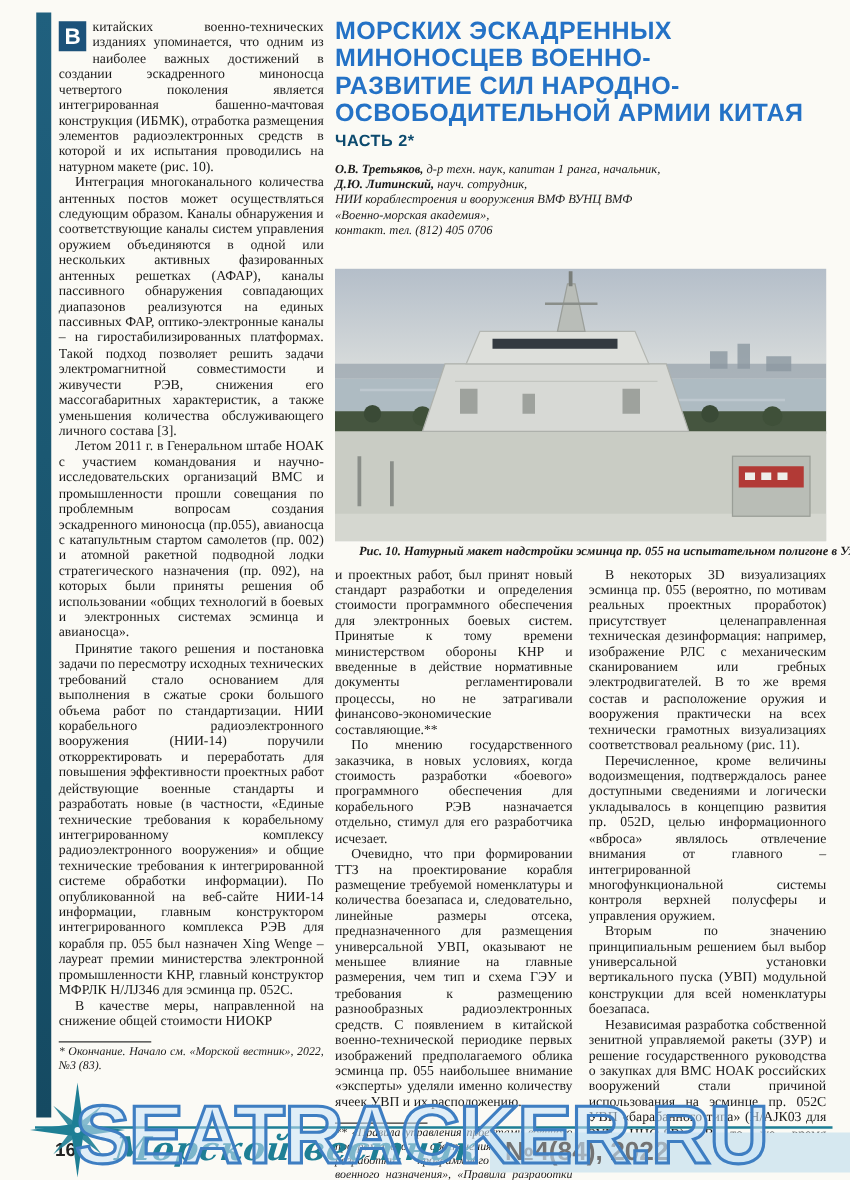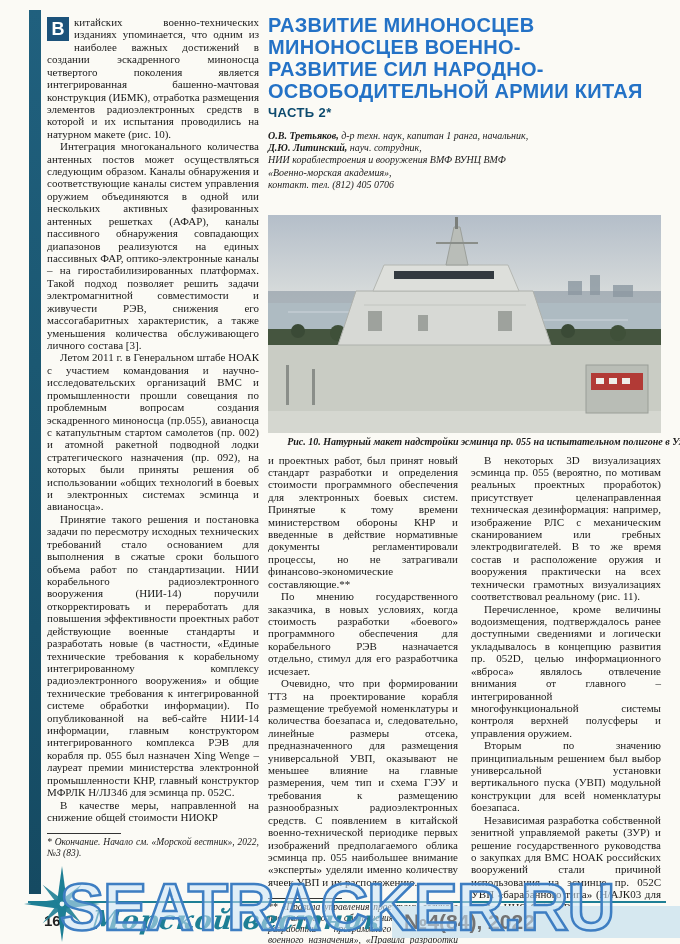--- a/index.html
+++ b/index.html
@@ -74,21 +74,21 @@
     <p>Принятие такого решения и постановка задачи по пересмотру исходных технических требований стало основанием для выполнения в сжатые сроки большого объема работ по стандартизации. НИИ корабельного радиоэлектронного вооружения (НИИ-14) поручили откорректировать и переработать для повышения эффективности проектных работ действующие военные стандарты и разработать новые (в частности, «Единые технические требования к корабельному интегрированному комплексу радиоэлектронного вооружения» и общие технические требования к интегрированной системе обработки информации). По опубликованной на веб-сайте НИИ-14 информации, главным конструктором интегрированного комплекса РЭВ для корабля пр. 055 был назначен Xing Wenge – лауреат премии министерства электронной промышленности КНР, главный конструктор МФРЛК Н/ЛJ346 для эсминца пр. 052С.</p>
     <p>В качестве меры, направленной на снижение общей стоимости НИОКР</p>
     <div class="footnote">
       <div class="fn-rule"></div>
       <p class="ni">* Окончание. Начало см. «Морской вестник», 2022, №3 (83).</p>
     </div>
   </div>
 
   <div class="right-region">
     <h1 class="title">
-      <span>РАЗВИТИЕ МИНОНОСЦЕВ</span>
+      <span>МОРСКИХ ЭСКАДРЕННЫХ</span>
       <span>МИНОНОСЦЕВ ВОЕННО-</span>
       <span>РАЗВИТИЕ СИЛ НАРОДНО-</span>
       <span>ОСВОБОДИТЕЛЬНОЙ АРМИИ КИТАЯ</span>
     </h1>
     <div class="subtitle">ЧАСТЬ 2*</div>
 
     <div class="authors">
       <div><b>О.В. Третьяков,</b><span> д-р техн. наук, капитан 1 ранга, начальник,</span></div>
       <div><b>Д.Ю. Литинский,</b><span> науч. сотрудник,</span></div>
       <div>НИИ кораблестроения и вооружения ВМФ ВУНЦ ВМФ</div>

